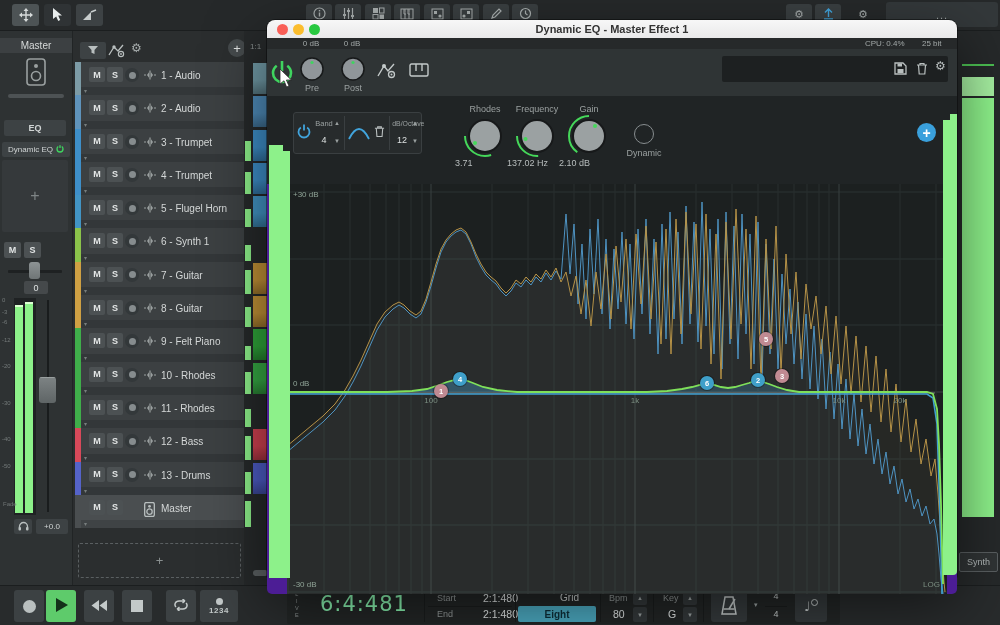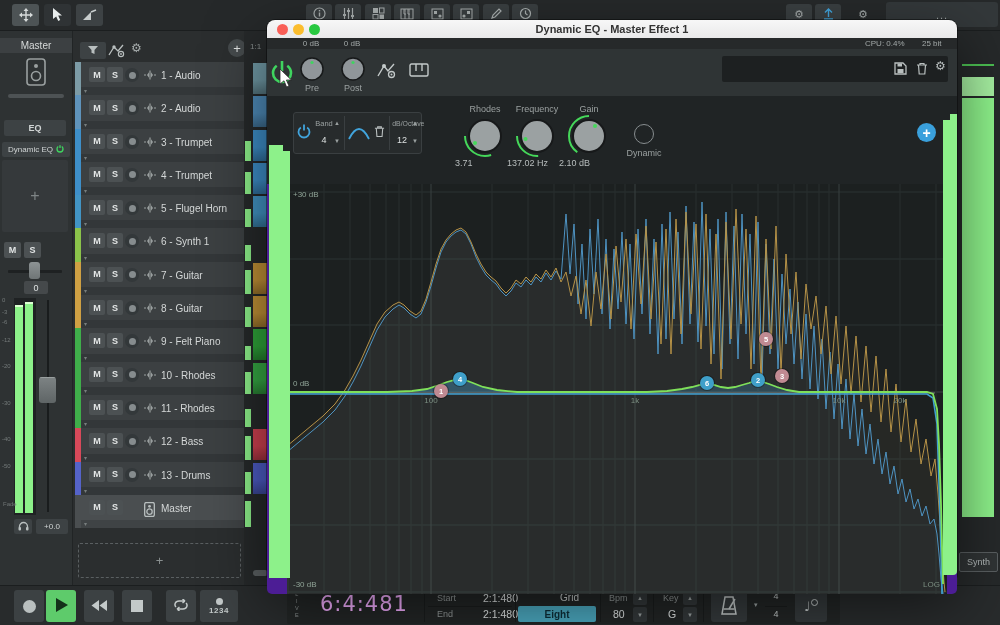--- a/index.html
+++ b/index.html
@@ -571,21 +571,21 @@
       <span style="font-size:8px;font-weight:bold;letter-spacing:0.5px;">1234</span>
     </button>
 
     <div id="tp-panel">
       <div id="tp-live" style="position:absolute;left:8px;top:3px;display:flex;flex-direction:column;align-items:center;font-size:5.5px;color:#8a9090;line-height:7px;">
           <span>L</span>
           <span>I</span>
           <span>V</span>
           <span>E</span>
         </div>
-      <div class="abs" style="left:33px;top:4px;font-size:21px;color:#f0abfc;letter-spacing:1px;font-family:'DejaVu Sans',sans-serif;"><span>6:4:481</span></div>
+      <div class="abs" style="left:33px;top:4px;font-size:21px;color:#86efac;letter-spacing:1px;font-family:'DejaVu Sans',sans-serif;"><span>6:4:481</span></div>
       <div class="tp-div" style="left:137px"></div>
       <div class="tp-lbl" style="left:150px;top:5px"><span>Start</span></div>
       <div class="tp-val" style="left:196px;top:4px"><span>2:1:480</span></div>
       <div class="abs" style="left:141px;top:17.5px;width:84px;height:1px;background:#191c1c;"></div>
       <div class="tp-lbl" style="left:150px;top:21px"><span>End</span></div>
       <div class="tp-val" style="left:196px;top:20px"><span>2:1:480</span></div>
       <div class="tp-div" style="left:228px"></div>
       <div class="abs" style="left:245px;top:4px;width:75px;text-align:center;font-size:10px;color:#c8cdcd;"><span>Grid</span></div>
       <div class="abs" style="left:231px;top:18px;width:78px;height:16px;background:#4aa6bd;border-radius:2px;display:flex;align-items:center;justify-content:center;font-size:10px;font-weight:bold;color:#0d2e38;">
           <span>Eight</span>

